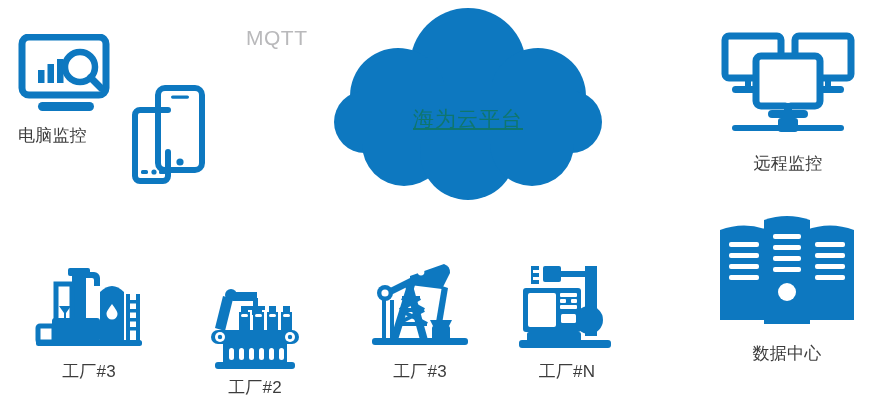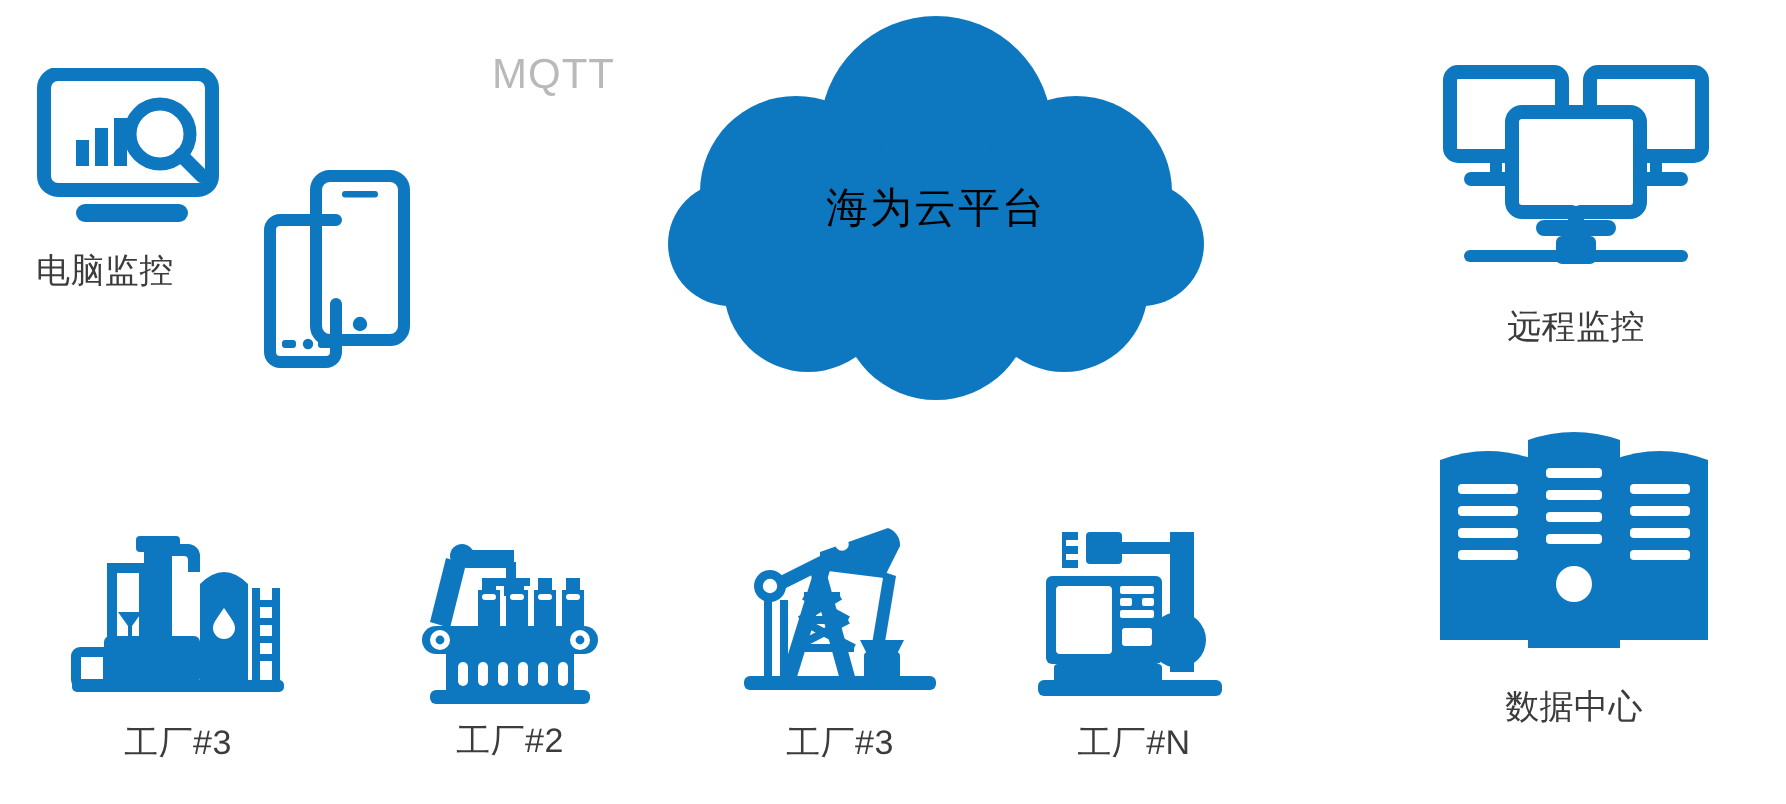--- a/index.html
+++ b/index.html
@@ -67,49 +67,50 @@
   #node-cloud {
     position: absolute;
     left: 332px;
     top: 4px;
     width: 272px;
     height: 200px;
   }
   #cloud-title {
     position: absolute;
     left: 0;
-    top: 0;
+    top: 15px;
     width: 272px;
     height: 200px;
     display: flex;
     align-items: center;
     justify-content: center;
-    color: #000000;
+    color: #0f766e;
     font-size: 21px;
     letter-spacing: 1px;
     pointer-events: none;
+    text-decoration: underline;
   }
 
   
   #node-remote {
     left: 718px;
     top: 30px;
   }
   #node-remote .label { margin-top: 10px; }
 
   
   #node-datacenter {
     left: 712px;
     top: 212px;
   }
   #node-datacenter .label { margin-top: 8px; }
 
   
   #node-factory-1 { left: 34px;  top: 262px; }
-  #node-factory-2 { left: 201px; top: 261px; }
+  #node-factory-2 { left: 201px; top: 278px; }
   #node-factory-3 { left: 366px; top: 258px; }
   #node-factory-n { left: 517px; top: 258px; }
   .factory .label { margin-top: 6px; }
 </style>
 </head>
 <body>
 
 <div id="diagram">
 
   <div class="node" id="node-pc">

